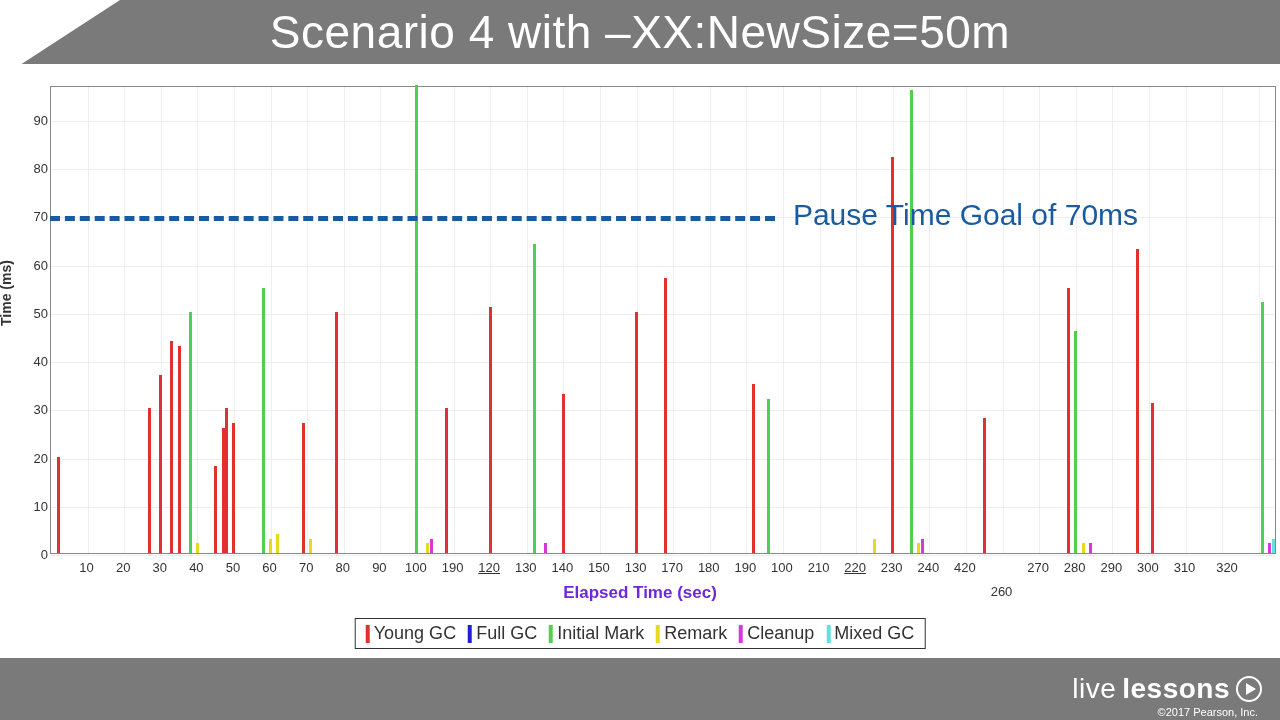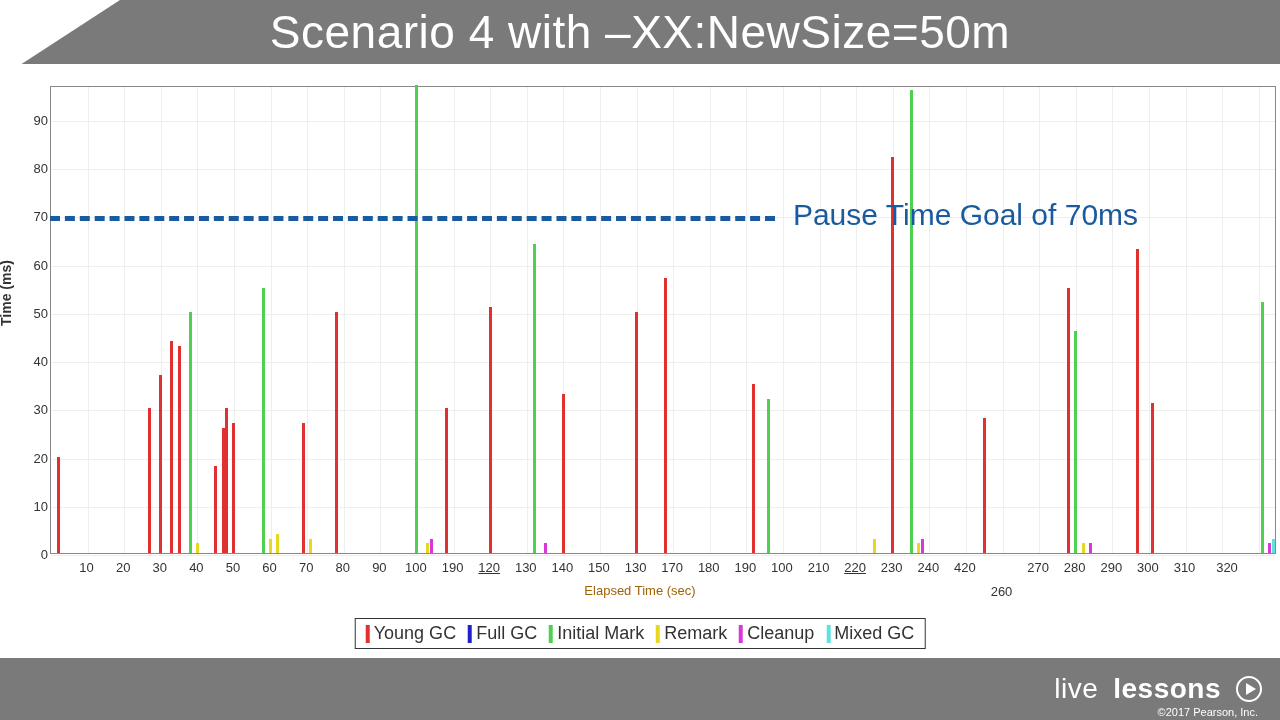--- a/index.html
+++ b/index.html
@@ -23,41 +23,41 @@
   .grid-h { position: absolute; left: 0; width: 100%; border-top: 1px solid #eee; }
   .grid-v { position: absolute; top: 0; height: 100%; border-left: 1px solid #eee; }
   .bar { position: absolute; bottom: 0; width: 3px; }
   .ytick { position: absolute; right: 1232px; font-size: 13px; color: #333; transform: translateY(-50%); }
   .xtick { position: absolute; top: 482px; font-size: 13px; color: #333; transform: translateX(-50%); }
   .ylabel {
     position: absolute; left: 6px; top: 240px; font-size: 14px; font-weight: bold; color: #333;
     transform: rotate(-90deg); transform-origin: left center; white-space: nowrap;
   }
   .xlabel {
-    position: absolute; left: 50%; top: 505px; font-size: 13px; font-weight: normal; color: #a16207;
+    position: absolute; left: 50%; top: 505px; font-size: 17px; font-weight: bold; color: #6d28d9;
     transform: translateX(-50%);
   }
   .legend {
     position: absolute; left: 50%; top: 540px; transform: translateX(-50%);
     border: 1.5px solid #333; padding: 4px 10px; display: flex; gap: 12px; align-items: center;
     font-size: 18px; color: #333;
   }
   .legend-item { display: flex; align-items: center; gap: 4px; }
   .legend-swatch { width: 4px; height: 18px; display: inline-block; }
   .goal-line {
     position: absolute; border-top: 5px dashed #1a5a9e;
   }
   .goal-label {
     position: absolute; color: #1a5a9e; font-size: 30px; font-weight: 400;
   }
   .footer {
     position: absolute; left: 0; top: 658px; width: 1280px; height: 62px; background: #7a7a7a;
     display: flex; align-items: center; justify-content: flex-end; padding-right: 18px;
   }
-  .brand { color: #fff; font-size: 28px; font-weight: 300; letter-spacing: 0.5px; display: flex; align-items: center; gap: 15px;}
+  .brand { color: #fff; font-size: 28px; font-weight: 300; letter-spacing: 0.5px; display: flex; align-items: center; gap: 6px;}
   .brand strong { font-weight: 600; }
   .brand-icon { width: 26px; height: 26px; border: 2.5px solid #fff; border-radius: 50%; display: inline-flex; align-items: center; justify-content: center;}
   .brand-icon::after { content: ""; display: block; width: 0; height: 0; border-left: 10px solid #fff; border-top: 6px solid transparent; border-bottom: 6px solid transparent; margin-left: 3px;}
   .copyright { position: absolute; right: 22px; bottom: 2px; color: #fff; font-size: 11px; }
 </style>
 </head>
 <body>
 
 <div class="header">
   <div class="header-corner"></div>

